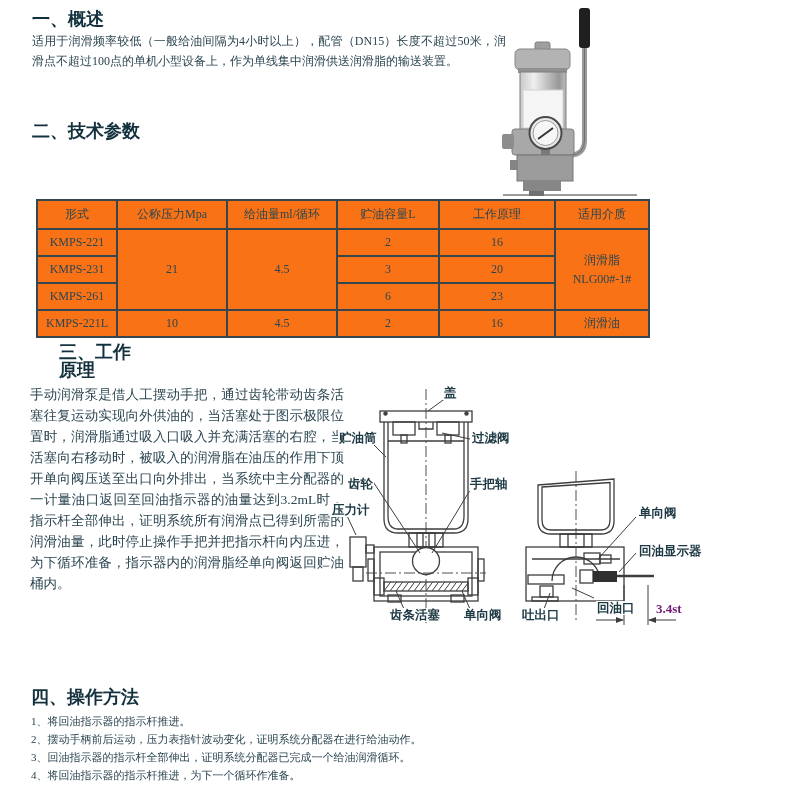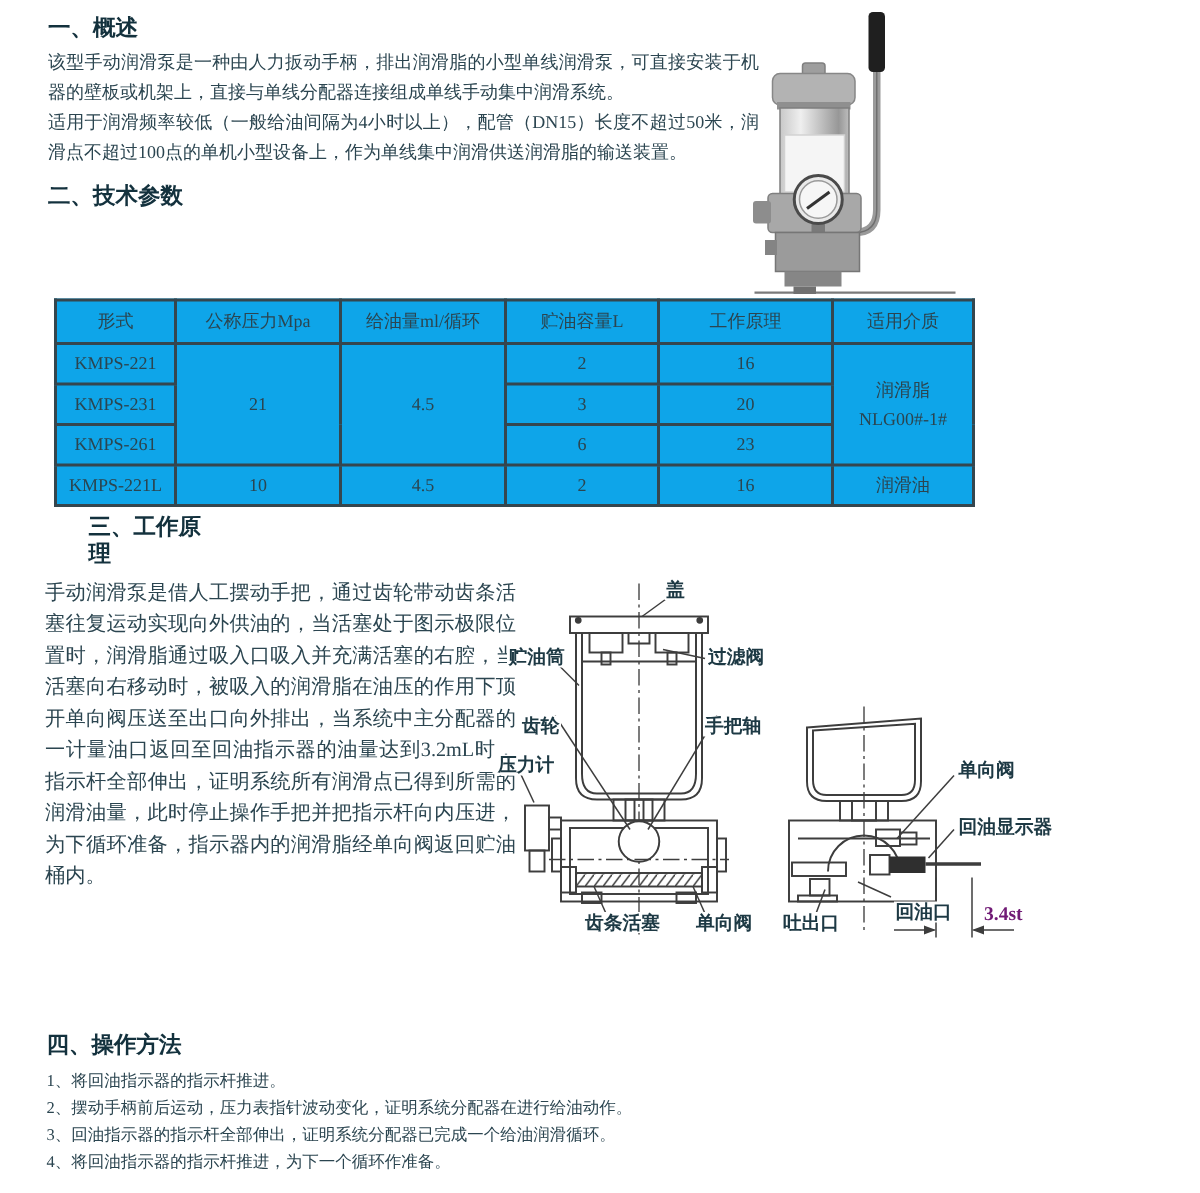--- a/index.html
+++ b/index.html
@@ -2,25 +2,25 @@
 <html><head>
 <meta charset="utf-8">
 <style>
   html,body{margin:0;padding:0;background:#ffffff;}
   .page{
     position:relative;width:800px;height:795px;background:#ffffff;overflow:hidden;
     font-family:"Liberation Serif","DejaVu Serif",serif;
     color:#2b4550;
   }
   .abs{position:absolute;}
-  h3.sec-head{margin:0;font-size:15px;font-weight:bold;color:#13313d;line-height:18px;}
+  h3.sec-head{margin:0;font-size:18px;font-weight:bold;color:#13313d;line-height:18px;}
   .body-txt{font-size:12px;line-height:20px;text-align:justify;color:#2b4550;}
   .body-txt p{margin:0;}
   
-  table.specs{border-collapse:collapse;table-layout:fixed;background:#0ea5e9;}
+  table.specs{border-collapse:collapse;table-layout:fixed;background:#f97316;}
   table.specs th,table.specs td{
     border:2px solid #35464e;font-weight:normal;font-size:12px;color:#2b4550;
     text-align:center;vertical-align:middle;padding:0;
   }
   table.specs th{height:27px;}
   table.specs td{height:25px;}
   .medium-cell div{line-height:19px;}
   
   .principle-head{width:78px;}
   .principle-txt{font-size:13.5px;line-height:21px;width:314px;text-align:justify;}
@@ -34,21 +34,20 @@
   .dim-label{font-weight:600;font-size:13px;color:#701a75;}
   svg{display:block;}
 </style>
 </head>
 <body>
 
 <div class="page">
 
   <h3 class="sec-head abs" style="left:32px;top:10px;">一、概述</h3>
   <div class="body-txt abs" style="left:32px;top:31px;width:474px;">
-    <p>该型手动润滑泵是一种由人力扳动手柄，排出润滑脂的小型单线润滑泵，可直接安装于机器的壁板或机架上，直接与单线分配器连接组成单线手动集中润滑系统。</p>
     <p>适用于润滑频率较低（一般给油间隔为4小时以上），配管（DN15）长度不超过50米，润滑点不超过100点的单机小型设备上，作为单线集中润滑供送润滑脂的输送装置。</p>
   </div>
 
   <svg class="abs" style="left:500px;top:2px;" width="150" height="196" viewBox="0 0 150 196">
     <defs>
       <linearGradient id="cyl" x1="0" y1="0" x2="1" y2="0">
         <stop offset="0" stop-color="#c8c8c8"></stop>
           <stop offset="0.3" stop-color="#efefef"></stop>
         <stop offset="0.85" stop-color="#979797"></stop>
           <stop offset="1" stop-color="#bdbdbd"></stop>

